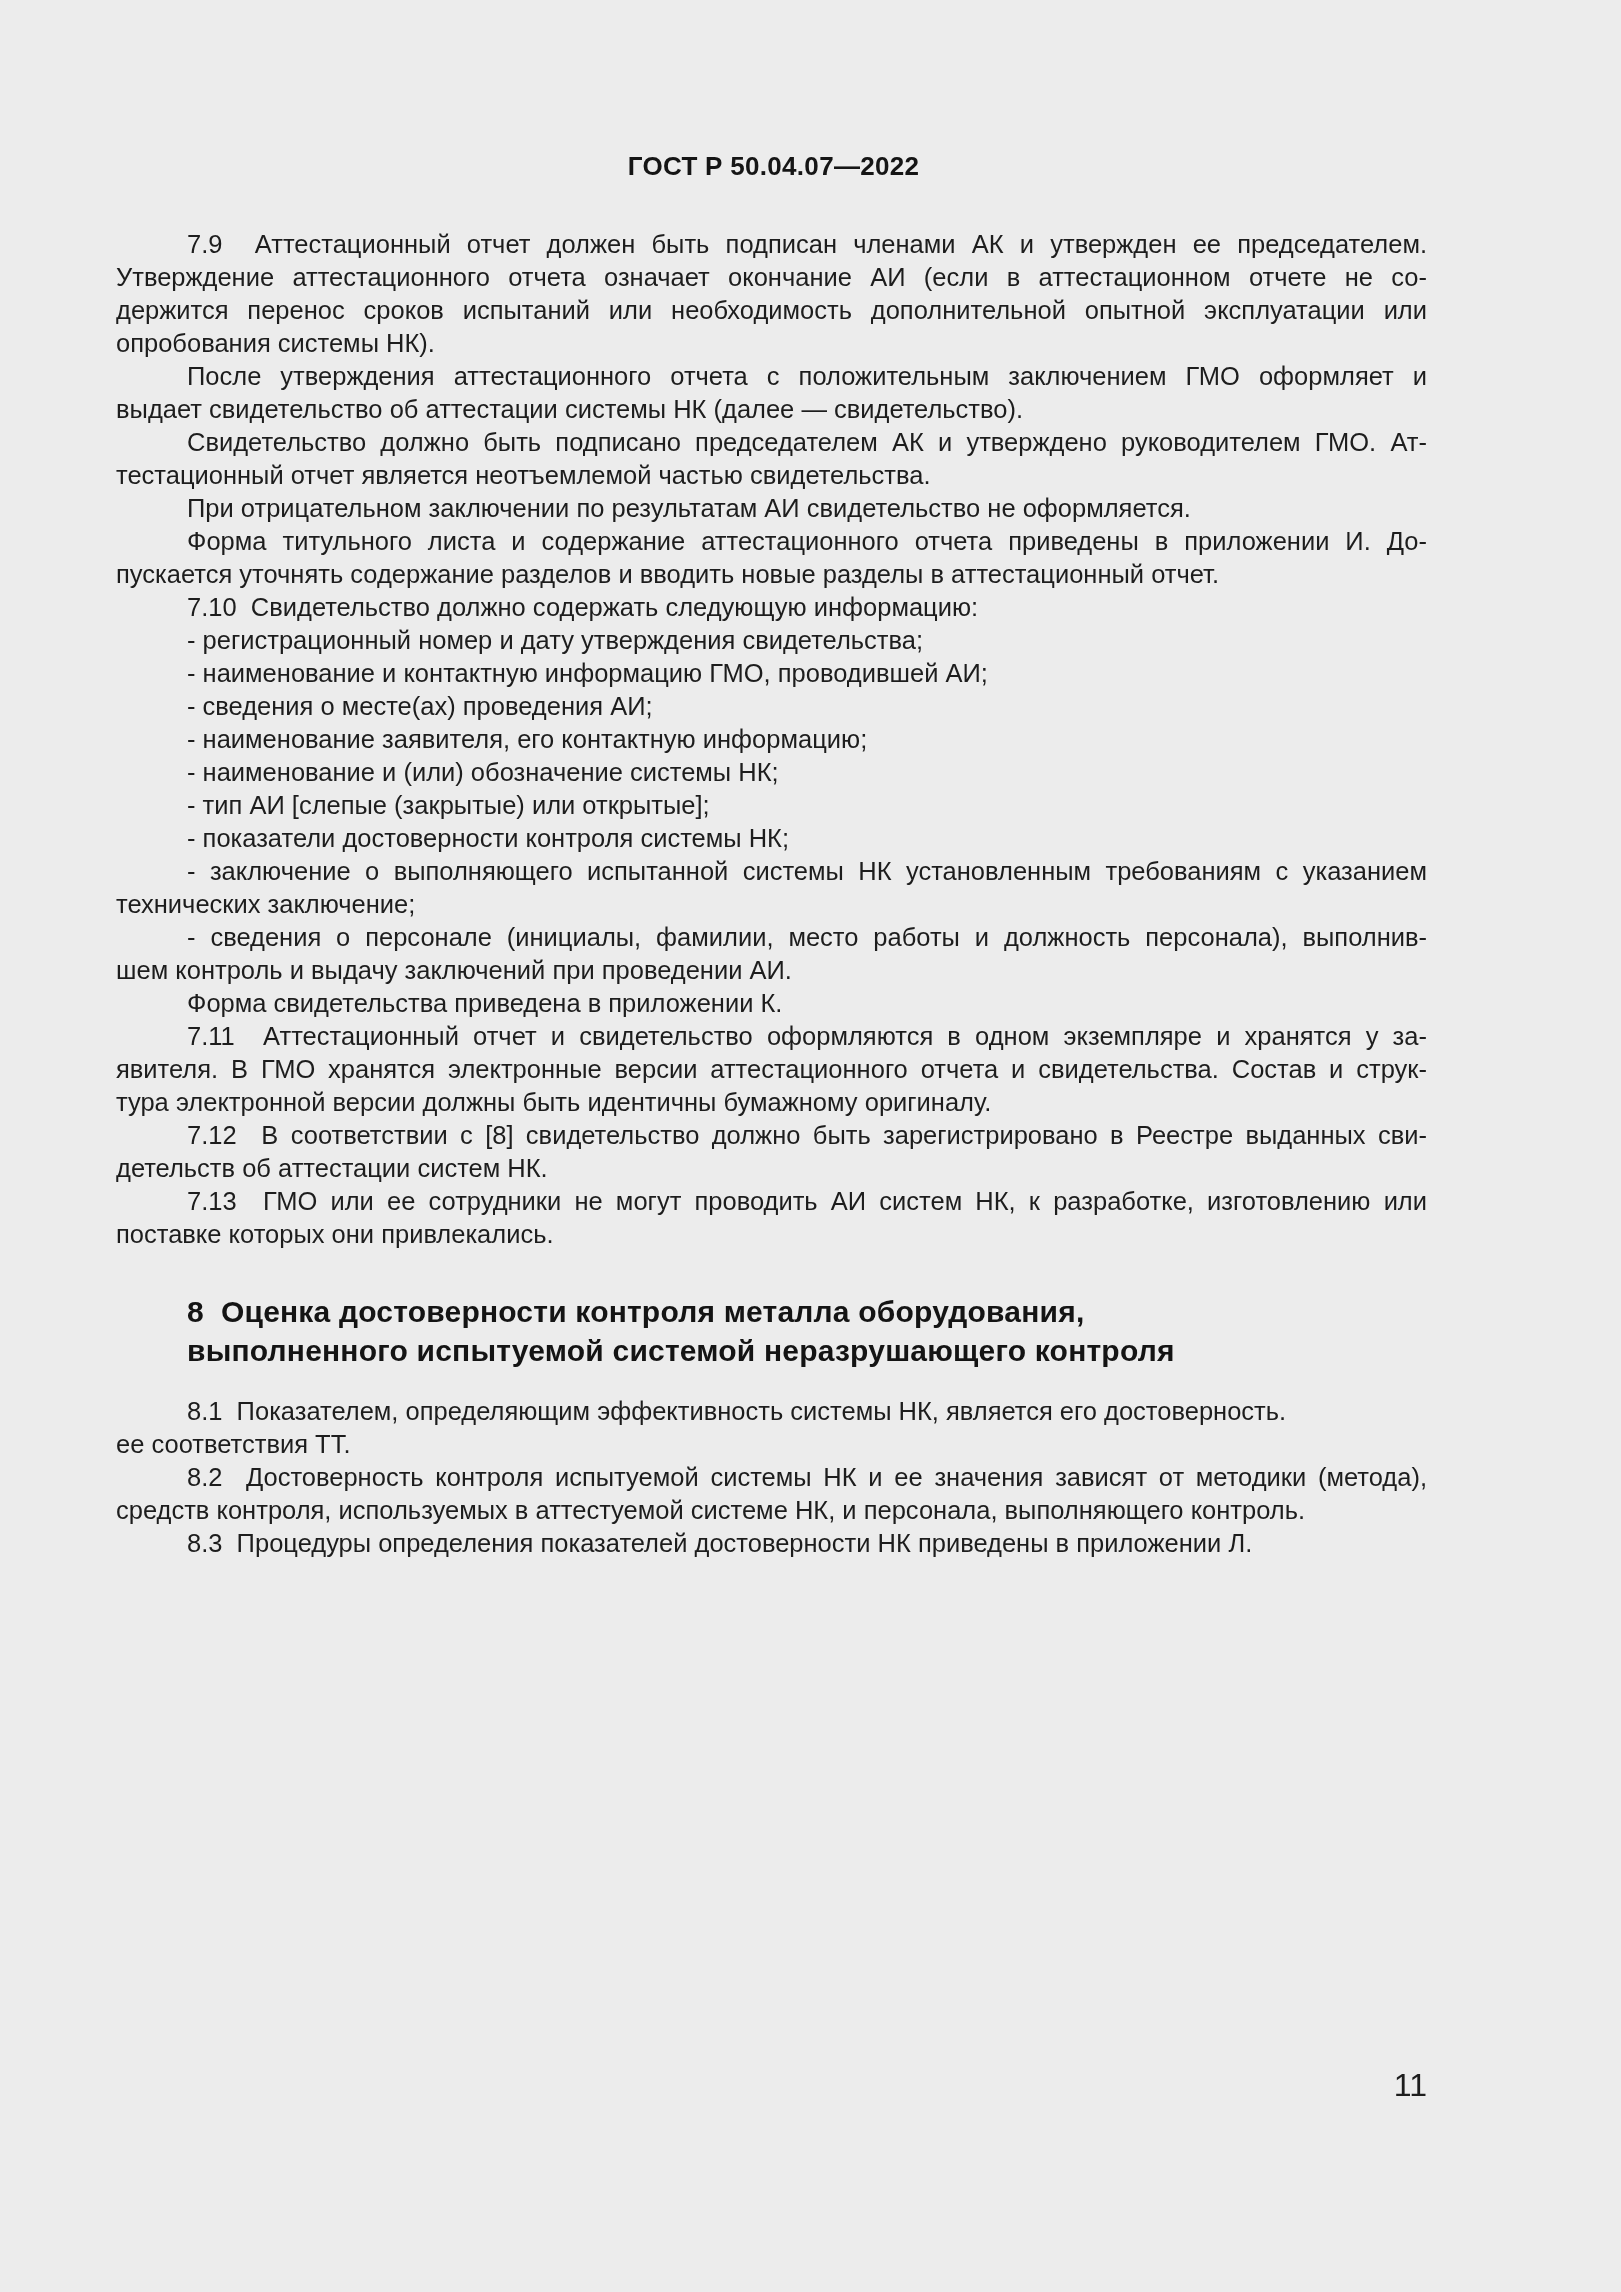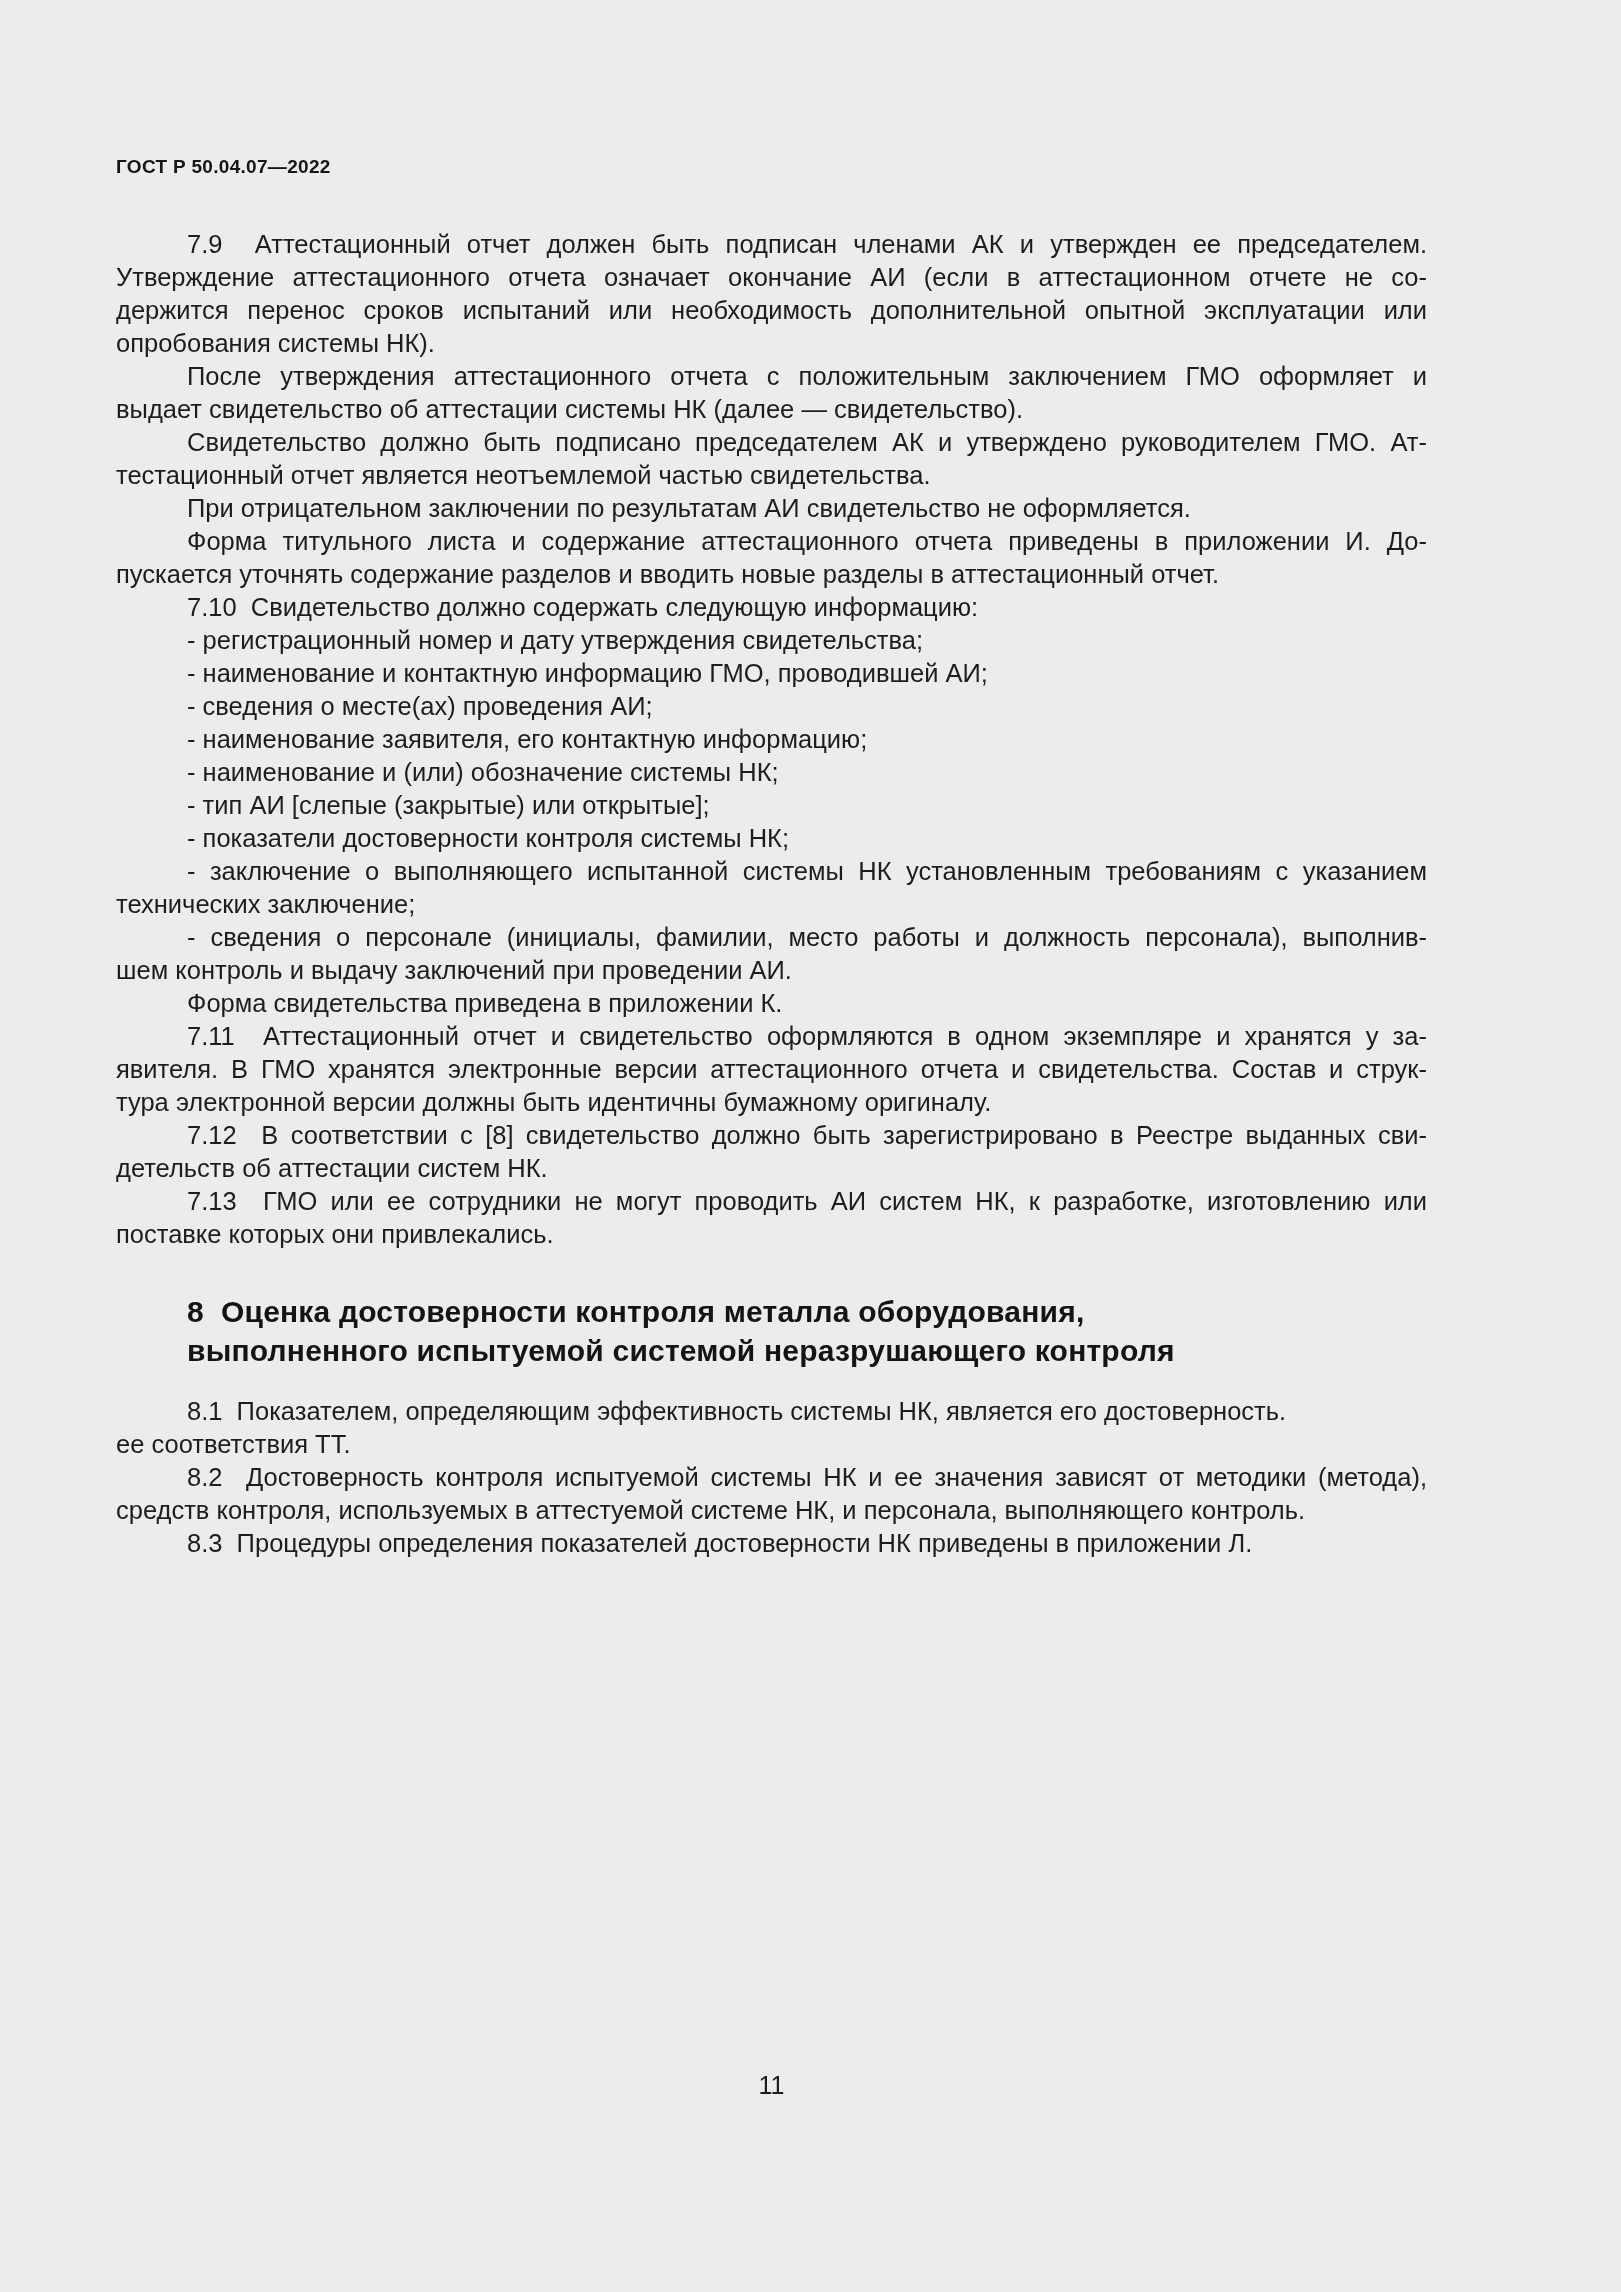--- a/index.html
+++ b/index.html
@@ -14,22 +14,22 @@
     background: #ececec;
     font-family: "Liberation Sans", "DejaVu Sans", sans-serif;
     color: #1d1d1d;
     overflow: hidden;
   }
   .doc-header {
     position: absolute;
     top: 150px;
     left: 116px;
     width: 1315px;
-    text-align: left;
-    font-size: 19px;
+    text-align: center;
+    font-size: 26px;
     line-height: 33px;
     font-weight: bold;
     color: #151515;
     letter-spacing: 0.3px;
   }
   .doc-body {
     position: absolute;
     top: 228px;
     left: 116px;
     width: 1311px;
@@ -51,22 +51,22 @@
   .line.indent { text-indent: 71px; }
   .line.just {
     text-align: justify;
     text-align-last: justify;
   }
   .page-number {
     position: absolute;
     top: 2069px;
     left: 116px;
     width: 1311px;
-    text-align: center;
-    font-size: 25px;
+    text-align: right;
+    font-size: 32px;
     line-height: 32px;
     color: #1d1d1d;
   }
 </style>
 </head>
 <body>
 
 <div class="page">
   <div class="doc-header">ГОСТ Р 50.04.07—2022</div>
 

